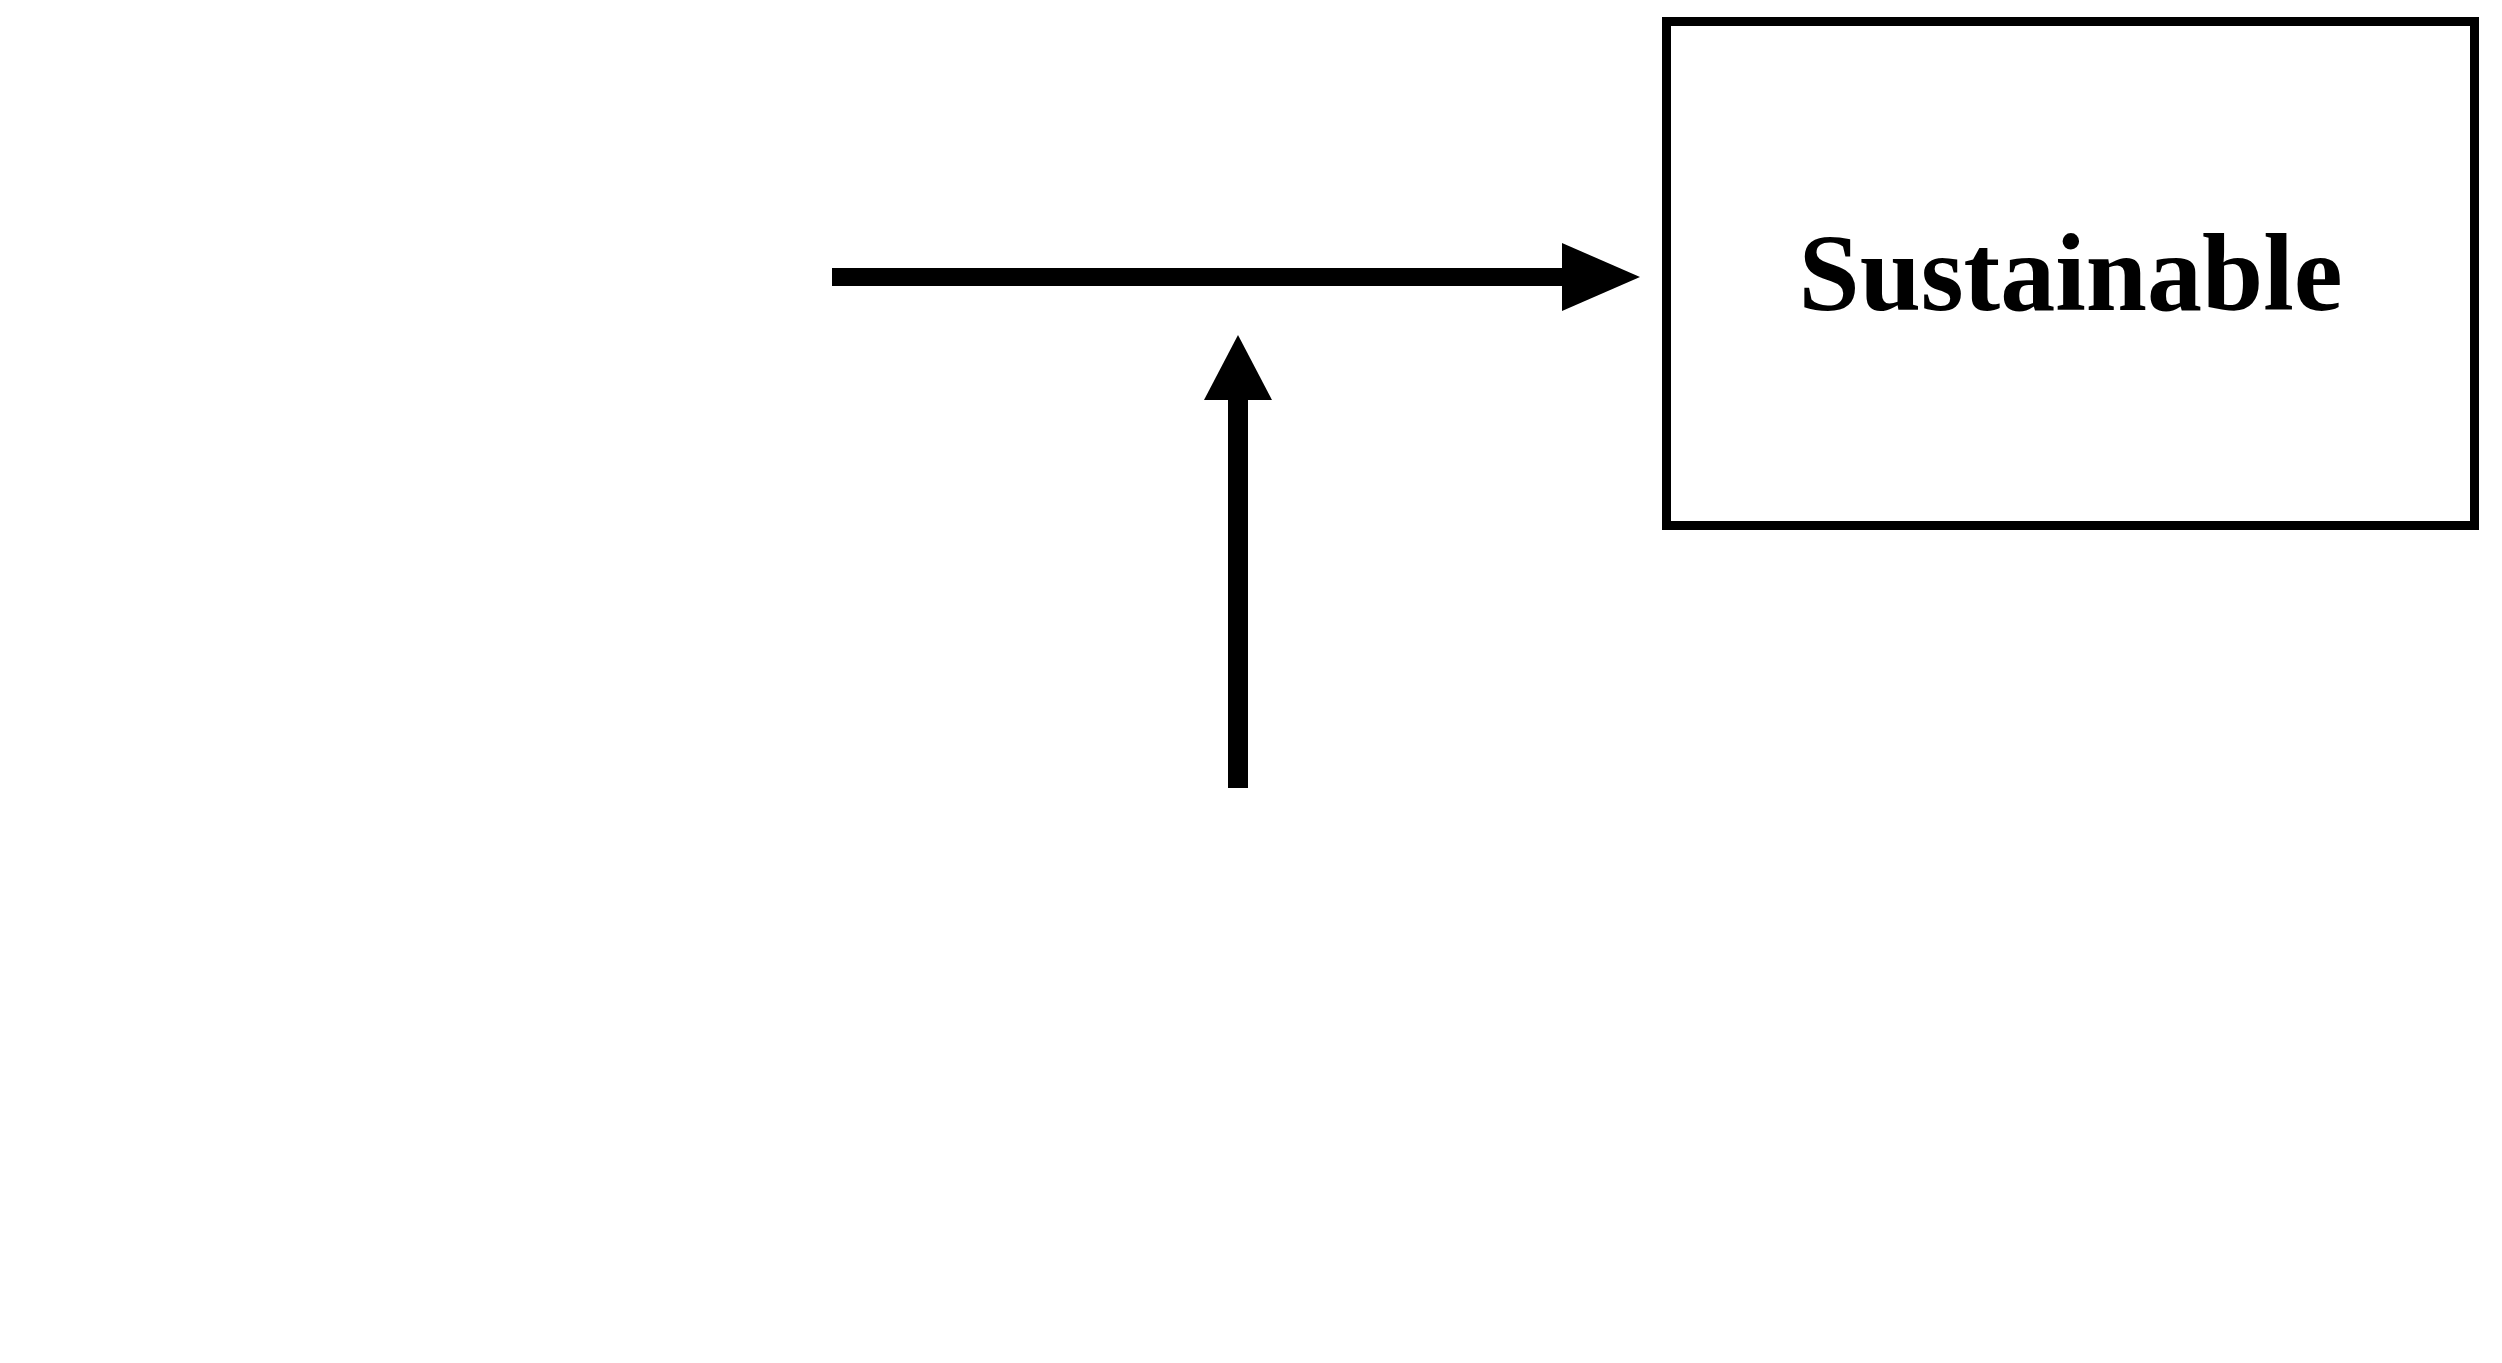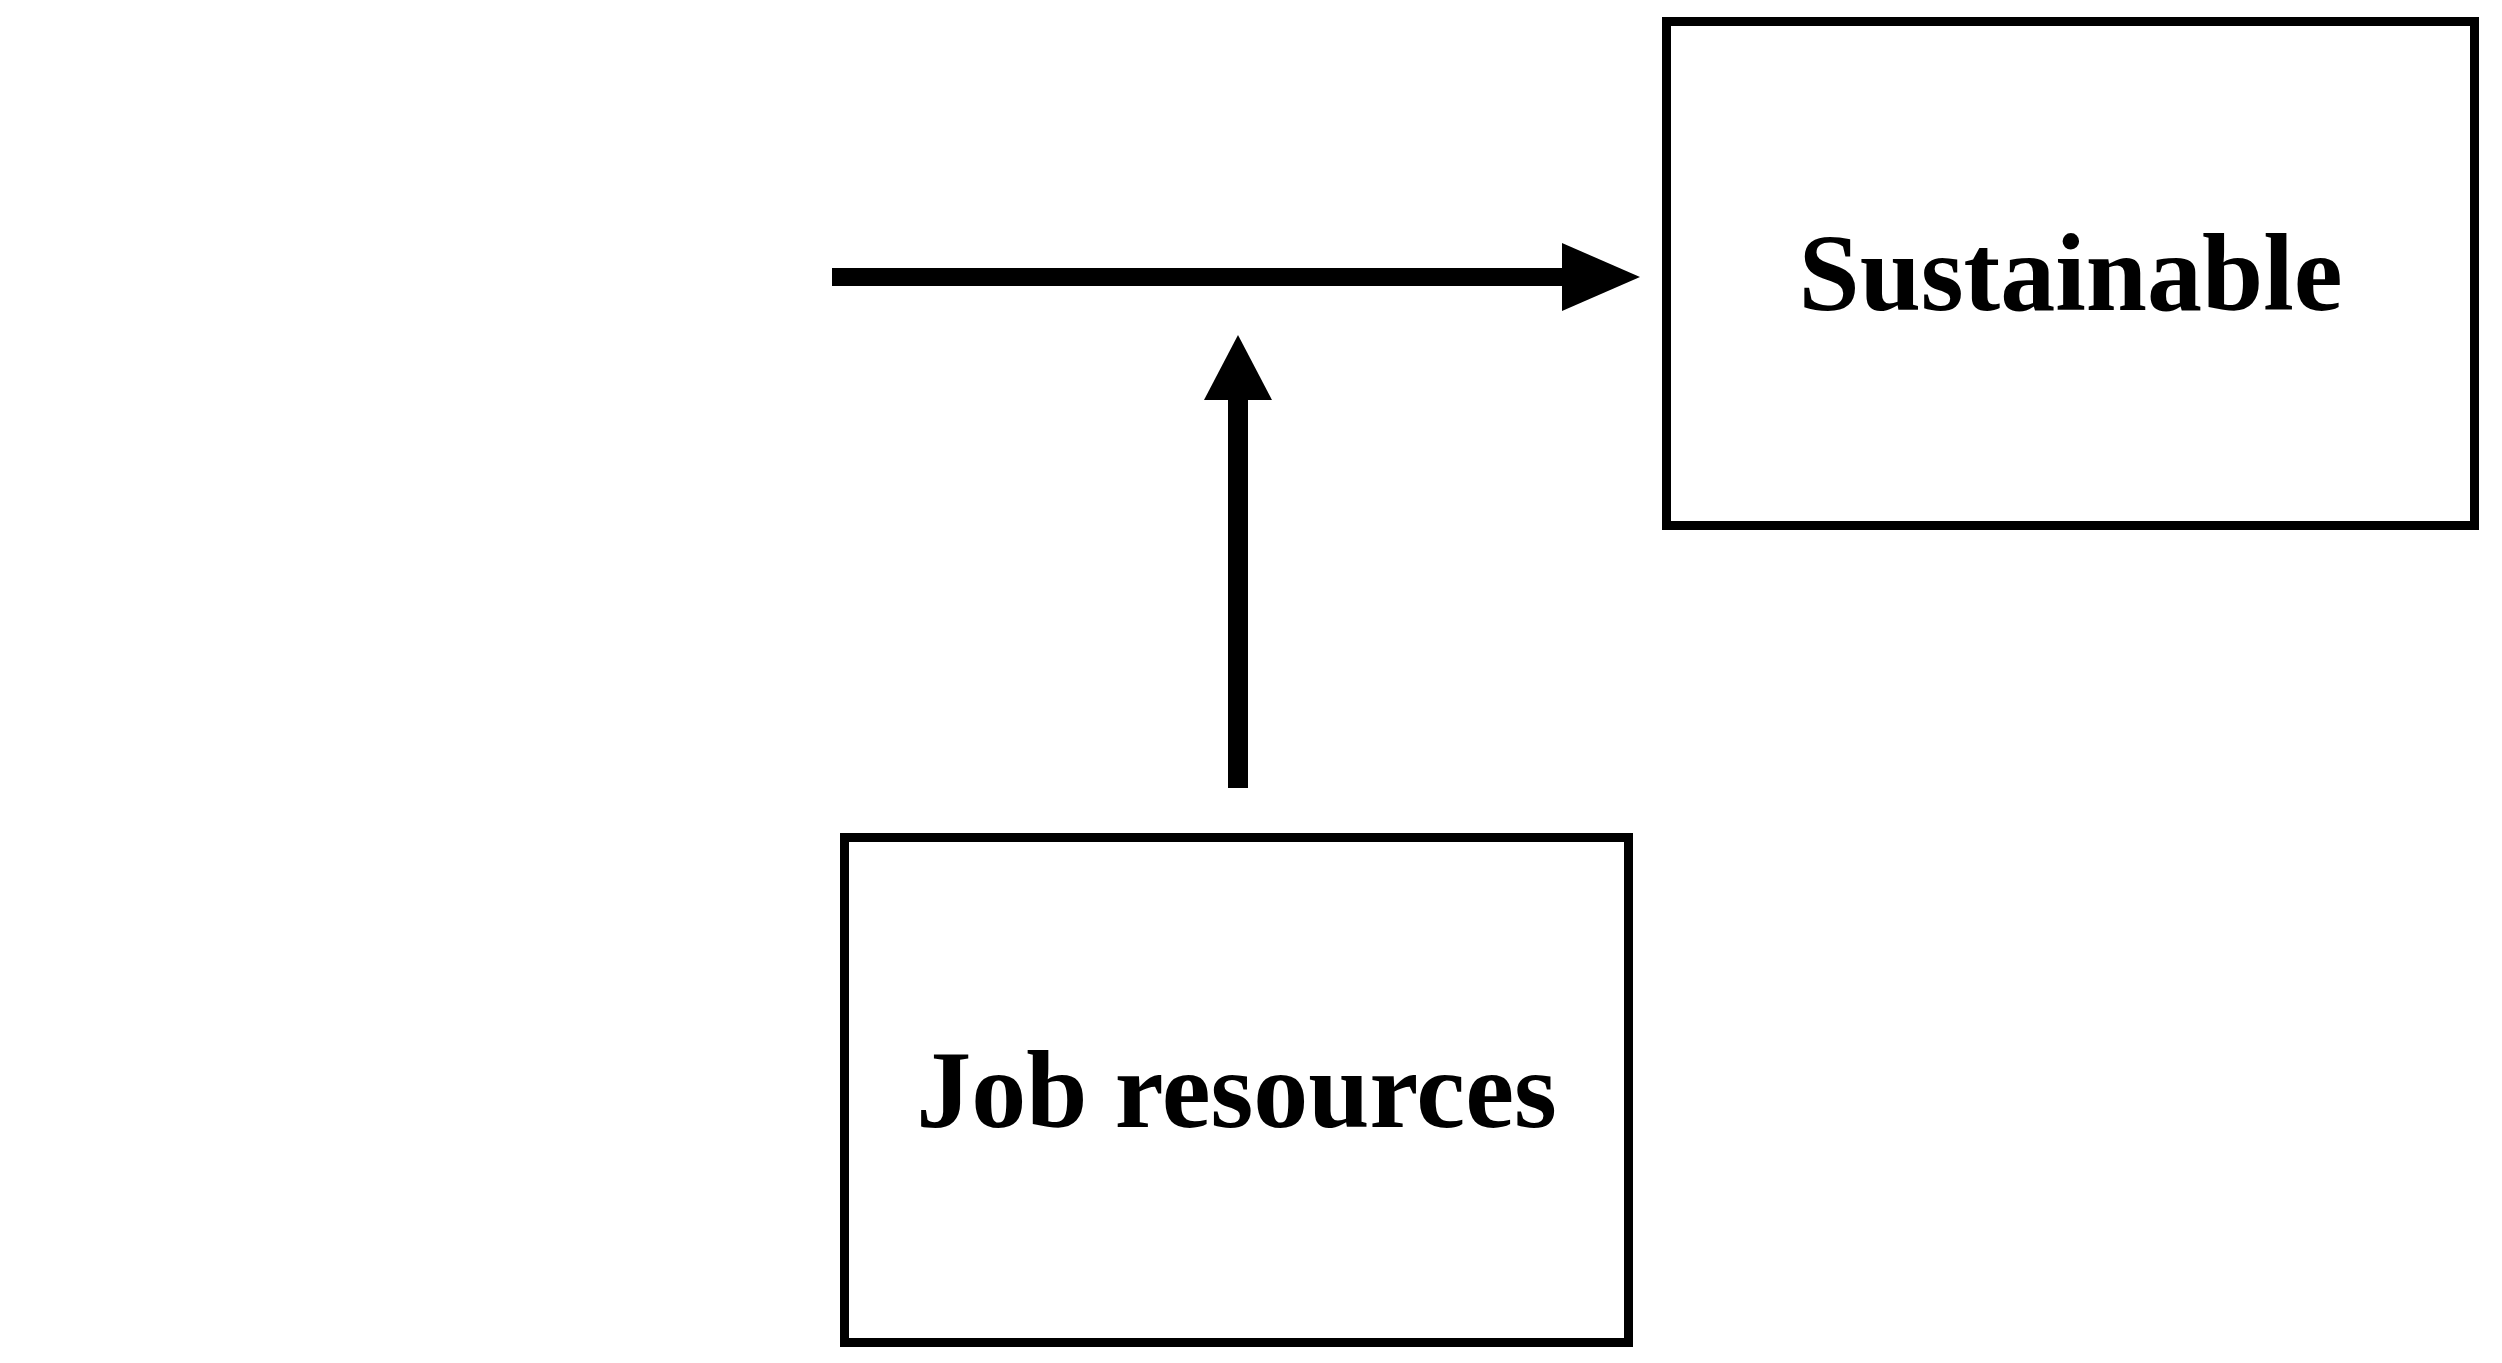--- a/index.html
+++ b/index.html
@@ -64,23 +64,20 @@
 </head>
 <body>
 
 <div id="canvas">
 
 
   <div class="node" id="node-outcome">
     <span class="line">Sustainable</span>
   </div>
 
-  <div class="node" id="node-job-resources">
-    <span class="line">Job resources</span>
-  </div>
 
   <svg id="arrow-layer" viewBox="0 0 2502 1363" xmlns="http://www.w3.org/2000/svg">
     <g>
       <line x1="832" y1="277" x2="1570" y2="277" stroke="#000000" stroke-width="18"></line>
       <polygon points="1562,243 1562,311 1640,277" fill="#000000"></polygon>
     </g>
     <g>
       <line x1="1238" y1="788" x2="1238" y2="396" stroke="#000000" stroke-width="20"></line>
       <polygon points="1204,400 1272,400 1238,335" fill="#000000"></polygon>
     </g>

